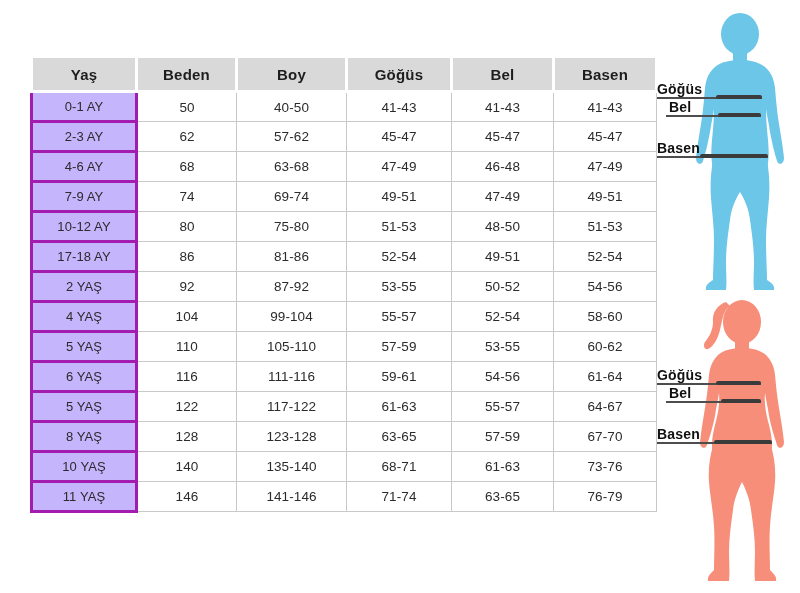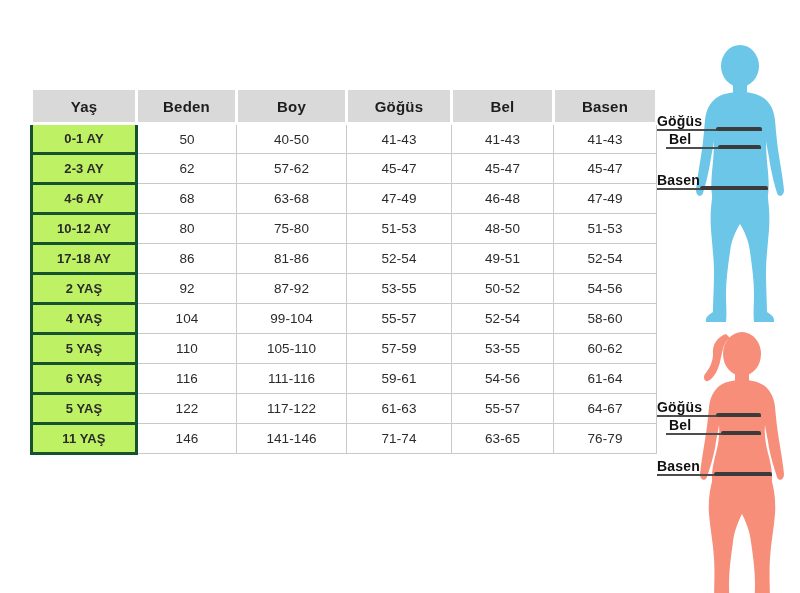--- a/index.html
+++ b/index.html
@@ -2,39 +2,39 @@
 <html><head>
 <meta charset="utf-8">
 <style>
   html, body { margin:0; padding:0; }
   body {
     width:800px; height:593px;
     background:#ffffff;
     font-family:"Liberation Sans","DejaVu Sans",sans-serif;
     position:relative; overflow:hidden;
   }
-  .canvas { position:absolute; inset:0;margin-top:32px; }
+  .canvas { position:absolute; inset:0; }
 
   
   table.size-table {
     position:absolute; left:30px; top:55px;
     border-collapse:collapse; table-layout:fixed;
     width:625px;
   }
   table.size-table th {
     height:30px; background:#d9d9d9; border:3px solid #ffffff;
     font-size:15px; font-weight:700; color:#1d1d1d; text-align:center;
     letter-spacing:0.2px;
   }
   table.size-table td {
     height:25px; text-align:center; font-size:13.5px; color:#2b2b2b;
     letter-spacing:0.1px;
   }
   table.size-table td.age {
-    background:#bef264; border:3px solid #14532d; font-size:13px;font-weight:bold;
+    background:#c4b5fd; border:3px solid #a21caf; font-size:13px;
   }
   table.size-table td.val {
     background:#ffffff; border:1px solid #c9c9c9;
   }
 
   
   .fig { position:absolute; }
   .fig-boy  { left:692px; top:12px;  width:96px; height:284px; }
   .fig-girl { left:692px; top:298px; width:96px; height:288px; }
 
@@ -90,20 +90,28 @@
         </tr>
         <tr>
           <td class="age">4-6 AY</td>
           <td class="val">68</td>
           <td class="val">63-68</td>
           <td class="val">47-49</td>
           <td class="val">46-48</td>
           <td class="val">47-49</td>
         </tr>
         <tr>
+          <td class="age">7-9 AY</td>
+          <td class="val">74</td>
+          <td class="val">69-74</td>
+          <td class="val">49-51</td>
+          <td class="val">47-49</td>
+          <td class="val">49-51</td>
+        </tr>
+        <tr>
           <td class="age">10-12 AY</td>
           <td class="val">80</td>
           <td class="val">75-80</td>
           <td class="val">51-53</td>
           <td class="val">48-50</td>
           <td class="val">51-53</td>
         </tr>
         <tr>
           <td class="age">17-18 AY</td>
           <td class="val">86</td>
@@ -144,20 +152,36 @@
           <td class="val">54-56</td>
           <td class="val">61-64</td>
         </tr>
         <tr>
           <td class="age">5 YAŞ</td>
           <td class="val">122</td>
           <td class="val">117-122</td>
           <td class="val">61-63</td>
           <td class="val">55-57</td>
           <td class="val">64-67</td>
+        </tr>
+        <tr>
+          <td class="age">8 YAŞ</td>
+          <td class="val">128</td>
+          <td class="val">123-128</td>
+          <td class="val">63-65</td>
+          <td class="val">57-59</td>
+          <td class="val">67-70</td>
+        </tr>
+        <tr>
+          <td class="age">10 YAŞ</td>
+          <td class="val">140</td>
+          <td class="val">135-140</td>
+          <td class="val">68-71</td>
+          <td class="val">61-63</td>
+          <td class="val">73-76</td>
         </tr>
         <tr>
           <td class="age">11 YAŞ</td>
           <td class="val">146</td>
           <td class="val">141-146</td>
           <td class="val">71-74</td>
           <td class="val">63-65</td>
           <td class="val">76-79</td>
         </tr>
       </tbody>

